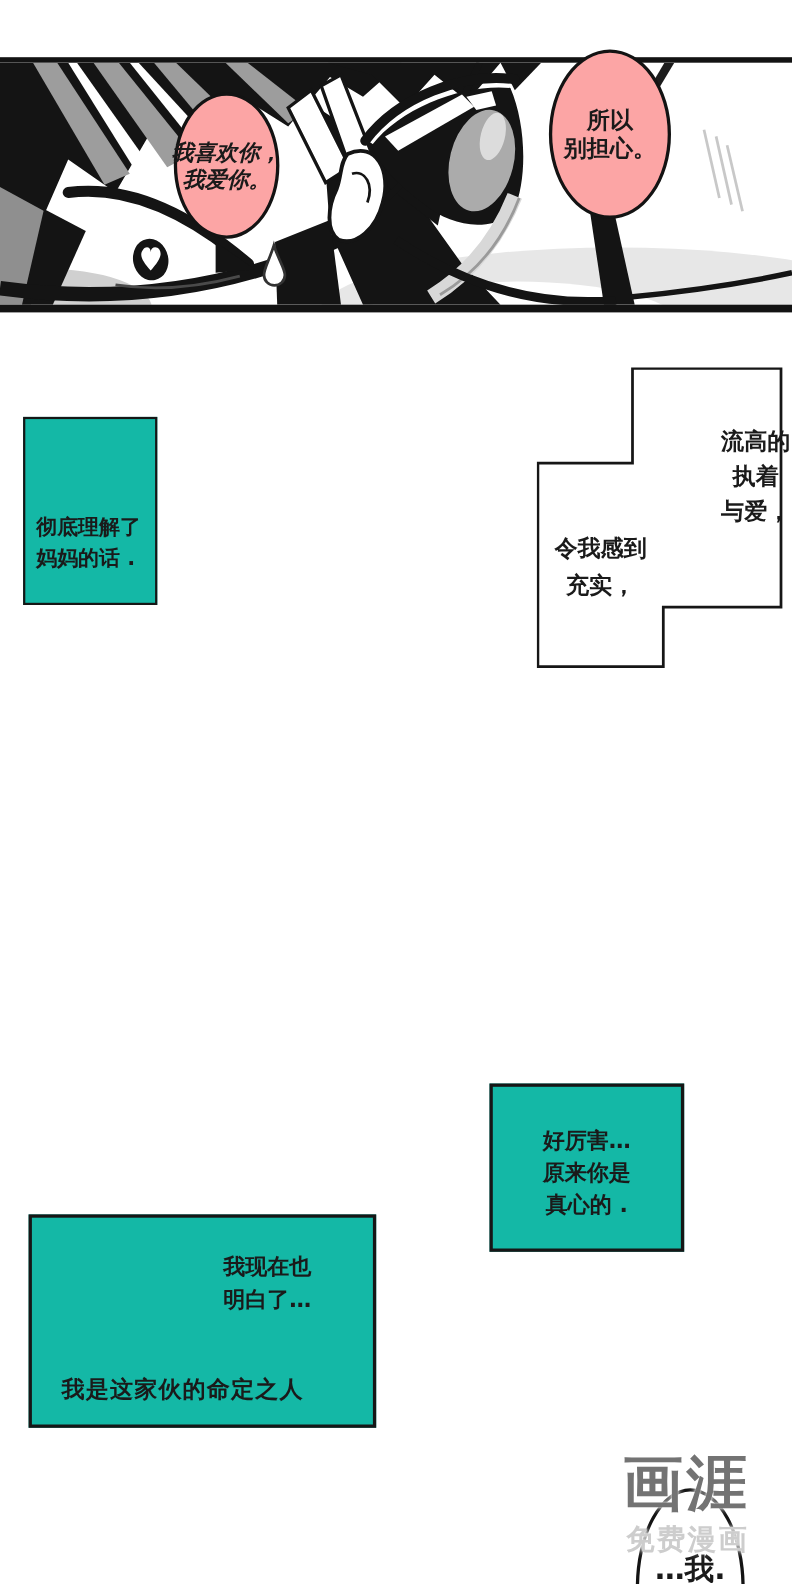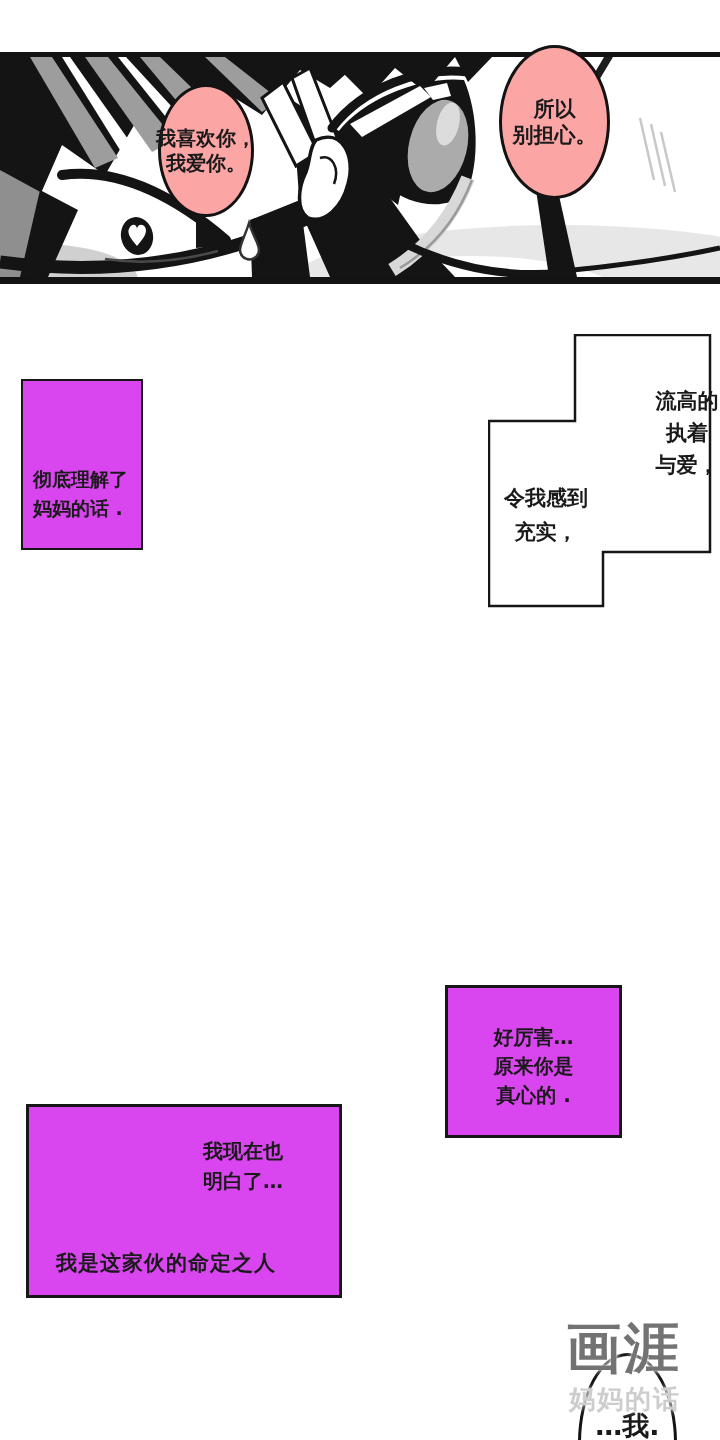--- a/index.html
+++ b/index.html
@@ -13,21 +13,21 @@
   .panel svg{display:block;}
   .bubble{
     position:absolute;background:#fca5a5;border:3px solid #131313;
     border-radius:50%;display:flex;flex-direction:column;align-items:center;
     justify-content:center;text-align:center;z-index:3;
   }
   .bubble .ln{font-weight:700;font-size:20px;line-height:25px;white-space:nowrap;}
   .bubble-right .ln{font-size:21px;line-height:26px;}
   
   .caption{
-    position:absolute;background:#d946ef;border:3px solid #161616;
+    position:absolute;background:#14b8a6;border:3px solid #161616;
     box-sizing:border-box;font-weight:700;padding-left:28px;
   }
   .caption .ln{white-space:nowrap;}
   .cap-mom{border-width:2px;}
   .cap-mom .txt{position:absolute;left:10px;top:84px;font-size:19px;line-height:29px;text-align:left;}
   .cap-incubus{border-width:2px;}
   .cap-incubus .txt{position:absolute;left:0;top:31px;width:100%;text-align:center;font-size:20px;line-height:29px;}
   .cap-amazing .txt{position:absolute;left:0;top:35px;width:100%;text-align:center;font-size:20px;line-height:29px;}
   .cap-realize .grpA{position:absolute;left:129px;top:29px;width:170px;text-align:center;font-size:20px;line-height:30px;}
   .cap-realize .grpB{position:absolute;left:27px;top:142px;font-size:21px;letter-spacing:1px;white-space:nowrap;}
@@ -140,21 +140,21 @@
         <path d="M661,92 L675,152" stroke="#c8c8c8" stroke-width="2.5"></path>
 
         <path d="M249,183 C245,196 240,204 240,210 A9.5,9.5 0 0 0 259,210 C259,204 253,196 249,183 Z" fill="#ffffff" stroke="#333333" stroke-width="2.5"></path>
       </g>
 
       <rect x="0" y="12" width="720" height="5" fill="#131313"></rect>
       <rect x="0" y="237" width="720" height="7" fill="#131313"></rect>
     </svg>
   </div>
 
-  <div class="bubble" style="left:158px;top:84px;width:90px;height:127px;">
+  <div class="bubble" style="left:158px;top:84px;width:90px;height:127px;font-style:italic;">
     <div class="ln">我喜欢你，</div>
     <div class="ln">我爱你。</div>
   </div>
   <div class="bubble bubble-right" style="left:499px;top:45px;width:105px;height:148px;">
     <div class="ln">所以</div>
     <div class="ln">别担心。</div>
   </div>
 
   <div class="caption cap-mom" style="left:21px;top:379px;width:122px;height:171px;">
     <div class="txt">
@@ -189,15 +189,15 @@
       <div class="ln">原来你是</div>
       <div class="ln">真心的 .</div>
     </div>
   </div>
 
   <div class="bubble-bottom">
     <div class="txt">…我.</div>
   </div>
 
   <div class="wm-logo">画涯</div>
-  <div class="wm-sub">妈妈的话</div>
+  <div class="wm-sub">免费漫画</div>
 
 </div>
 
 </body></html>

